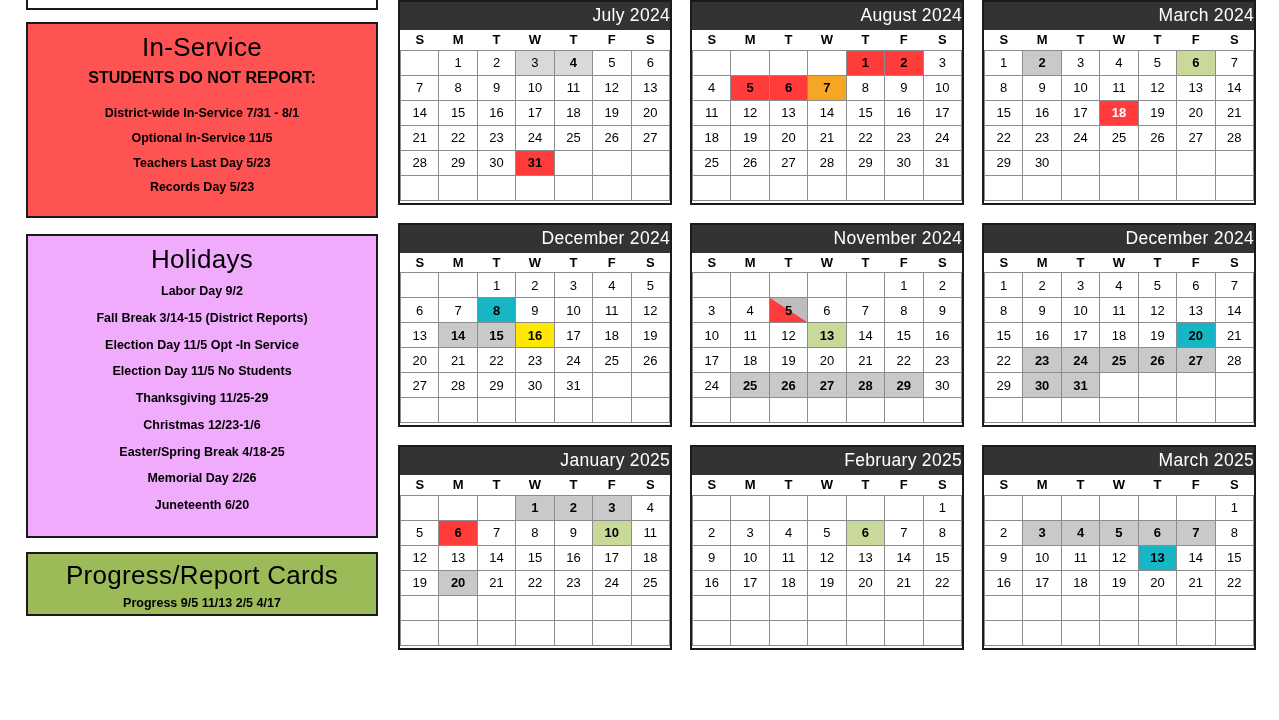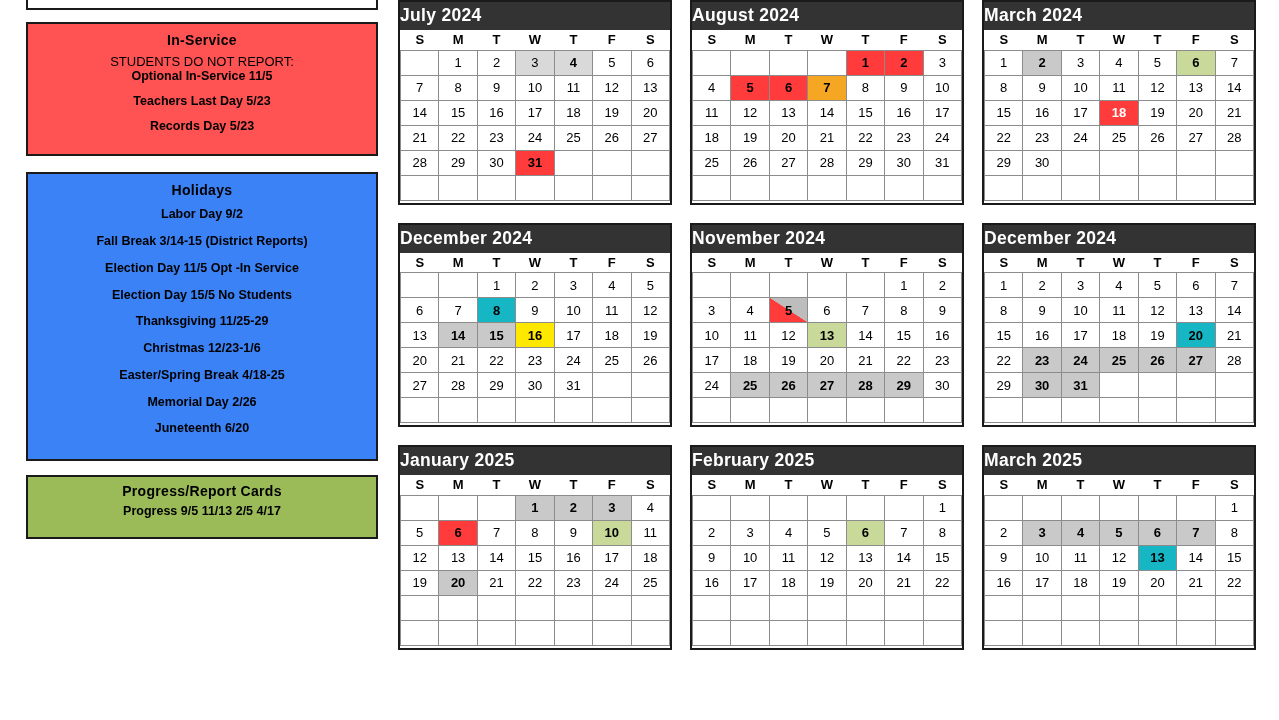--- a/index.html
+++ b/index.html
@@ -28,33 +28,33 @@
     border-top: none;
     background: #fff;
     margin-bottom: 12px;
   }
   .legend-box {
     border: 2px solid #1a1a1a;
     padding: 6px 6px 10px 6px;
     text-align: center;
   }
   .legend-box.inservice { background: #ff5252; }
-  .legend-box.holidays  { background: #3b82f6; }
+  .legend-box.holidays  { background: #f0abfc; }
   .legend-title {
-    font-size: 14px;
-    font-weight: bold;
+    font-size: 26px;
+    font-weight: normal;
     color: #000;
     margin: 2px 0 6px 0;
     letter-spacing: .3px;
   }
   .legend-sub {
-    font-size: 13px;
-    font-weight: normal;
+    font-size: 16px;
+    font-weight: bold;
     color: #000;
-    margin-bottom: 1px;
+    margin-bottom: 20px;
   }
   .legend-line {
     font-size: 12.5px;
     font-weight: bold;
     color: #000;
     line-height: 1.1;
     margin: 0 0 11px 0;
     white-space: nowrap;
   }
   .legend-box.holidays .legend-line { margin-bottom: 13px; }
@@ -72,22 +72,22 @@
   .cal {
     width: 274px;
     border: 2px solid #1a1a1a;
     background: #fff;
     padding: 0 0 2px 0;
   }
   .cal-title {
     background: #333333;
     color: #ffffff;
     font-size: 17.5px;
-    font-weight: bold;
-    text-align: left;
+    font-weight: normal;
+    text-align: right;
     padding: 3px 0 4px 0;
     letter-spacing: .3px;
   }
   table.cal-tbl {
     border-collapse: collapse;
     width: 100%;
     table-layout: fixed;
   }
   table.cal-tbl th {
     font-size: 13px;
@@ -134,33 +134,34 @@
 
 <div id="page">
 
   <div class="left-col">
 
     <div class="topbar"></div>
 
     <div class="legend-box inservice">
       <div class="legend-title">In-Service</div>
       <div class="legend-sub">STUDENTS DO NOT REPORT:</div>
+      <div class="legend-line">District-wide In-Service 7/31 - 8/1</div>
       <div class="legend-line">Optional In-Service 11/5</div>
       <div class="legend-line">Teachers Last Day 5/23</div>
       <div class="legend-line">Records Day 5/23</div>
     </div>
 
     <div class="spacer-16"></div>
 
     <div class="legend-box holidays">
       <div class="legend-title">Holidays</div>
       <div class="legend-line">Labor Day 9/2</div>
       <div class="legend-line">Fall Break 3/14-15 (District Reports)</div>
       <div class="legend-line">Election Day 11/5 Opt -In Service</div>
-      <div class="legend-line">Election Day 15/5 No Students</div>
+      <div class="legend-line">Election Day 11/5 No Students</div>
       <div class="legend-line">Thanksgiving 11/25-29</div>
       <div class="legend-line">Christmas 12/23-1/6</div>
       <div class="legend-line">Easter/Spring Break 4/18-25</div>
       <div class="legend-line">Memorial Day 2/26</div>
       <div class="legend-line">Juneteenth 6/20</div>
     </div>
 
     <div class="spacer-14"></div>
 
     <div class="progress-partial">

